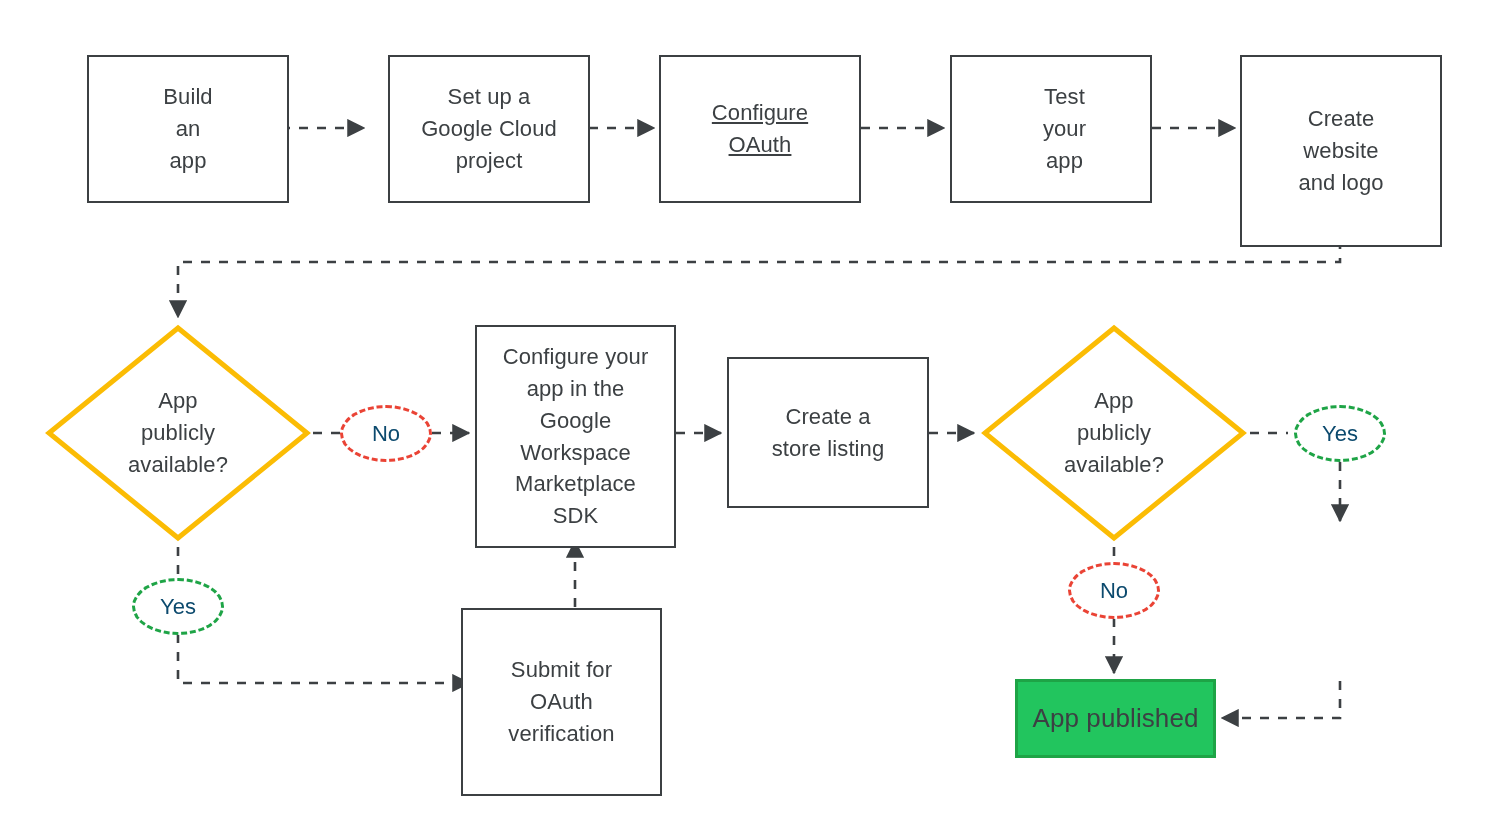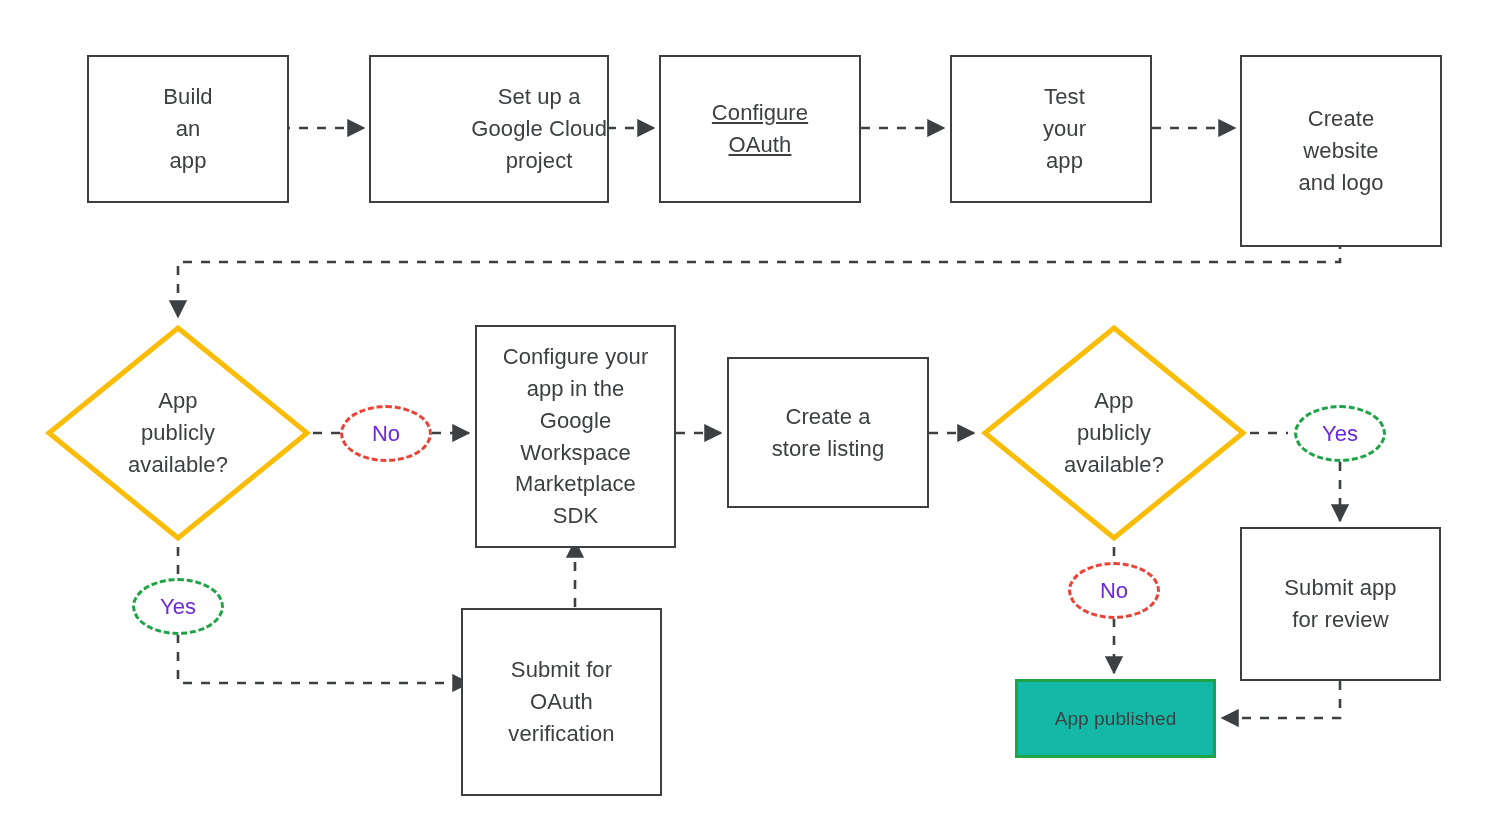--- a/index.html
+++ b/index.html
@@ -38,22 +38,22 @@
     line-height: 1.45;
     letter-spacing: 0.1px;
     white-space: pre-line;
   }
   .node.process {
     border: 2px solid #3c4043;
     background: #ffffff;
   }
   .node.terminal {
     border: 3px solid #1ea446;
-    background: #14b8a6;
-    font-size: 19px;
+    background: #22c55e;
+    font-size: 26px;
   }
   .node.decision {
     background: transparent;
     border: none;
   }
   .decision-shape {
     position: absolute;
     left: 0;
     top: 0;
     width: 100%;
@@ -68,21 +68,21 @@
     white-space: pre-line;
   }
   .label-pill {
     position: absolute;
     box-sizing: border-box;
     display: flex;
     align-items: center;
     justify-content: center;
     border-radius: 50%;
     background: #ffffff;
-    color: #6d28d9;
+    color: #0c4a6e;
     font-size: 22px;
   }
   .label-pill.no {
     border: 3px dashed #ea4335;
   }
   .label-pill.yes {
     border: 3px dashed #1ea446;
     text-align: center;
   }
 </style>
@@ -132,21 +132,21 @@
       <path d="M 1340 681 L 1340 718 L 1222 718" marker-end="url(#arrow)"></path>
     </g>
   </svg>
 
   <div class="node process" style="left:79px; top:55px; width:202px; height:148px;margin-left:8px;">
     <span>Build
 an
 app</span>
   </div>
 
-  <div class="node process" style="left:369px; top:55px; width:240px; height:148px;justify-content:flex-end;">
+  <div class="node process" style="left:388px; top:55px; width:202px; height:148px;">
     <span>Set up a
 Google Cloud
 project</span>
   </div>
 
   <div class="node process" style="left:659px; top:55px; width:202px; height:148px;text-decoration:underline;">
     <span>Configure
 OAuth</span>
   </div>
 
@@ -209,22 +209,18 @@
   </div>
 
   <div class="label-pill yes" style="left:1294px; top:405px; width:92px; height:57px;">
     <span>Yes</span>
   </div>
 
   <div class="label-pill no" style="left:1068px; top:562px; width:92px; height:57px;">
     <span>No</span>
   </div>
 
-  <div class="node process" style="left:1240px; top:527px; width:201px; height:154px;">
-    <span>Submit app
-for review</span>
-  </div>
 
   <div class="node terminal" style="left:1015px; top:679px; width:201px; height:79px;">
     <span>App published</span>
   </div>
 
 </div>
 
 </body></html>

